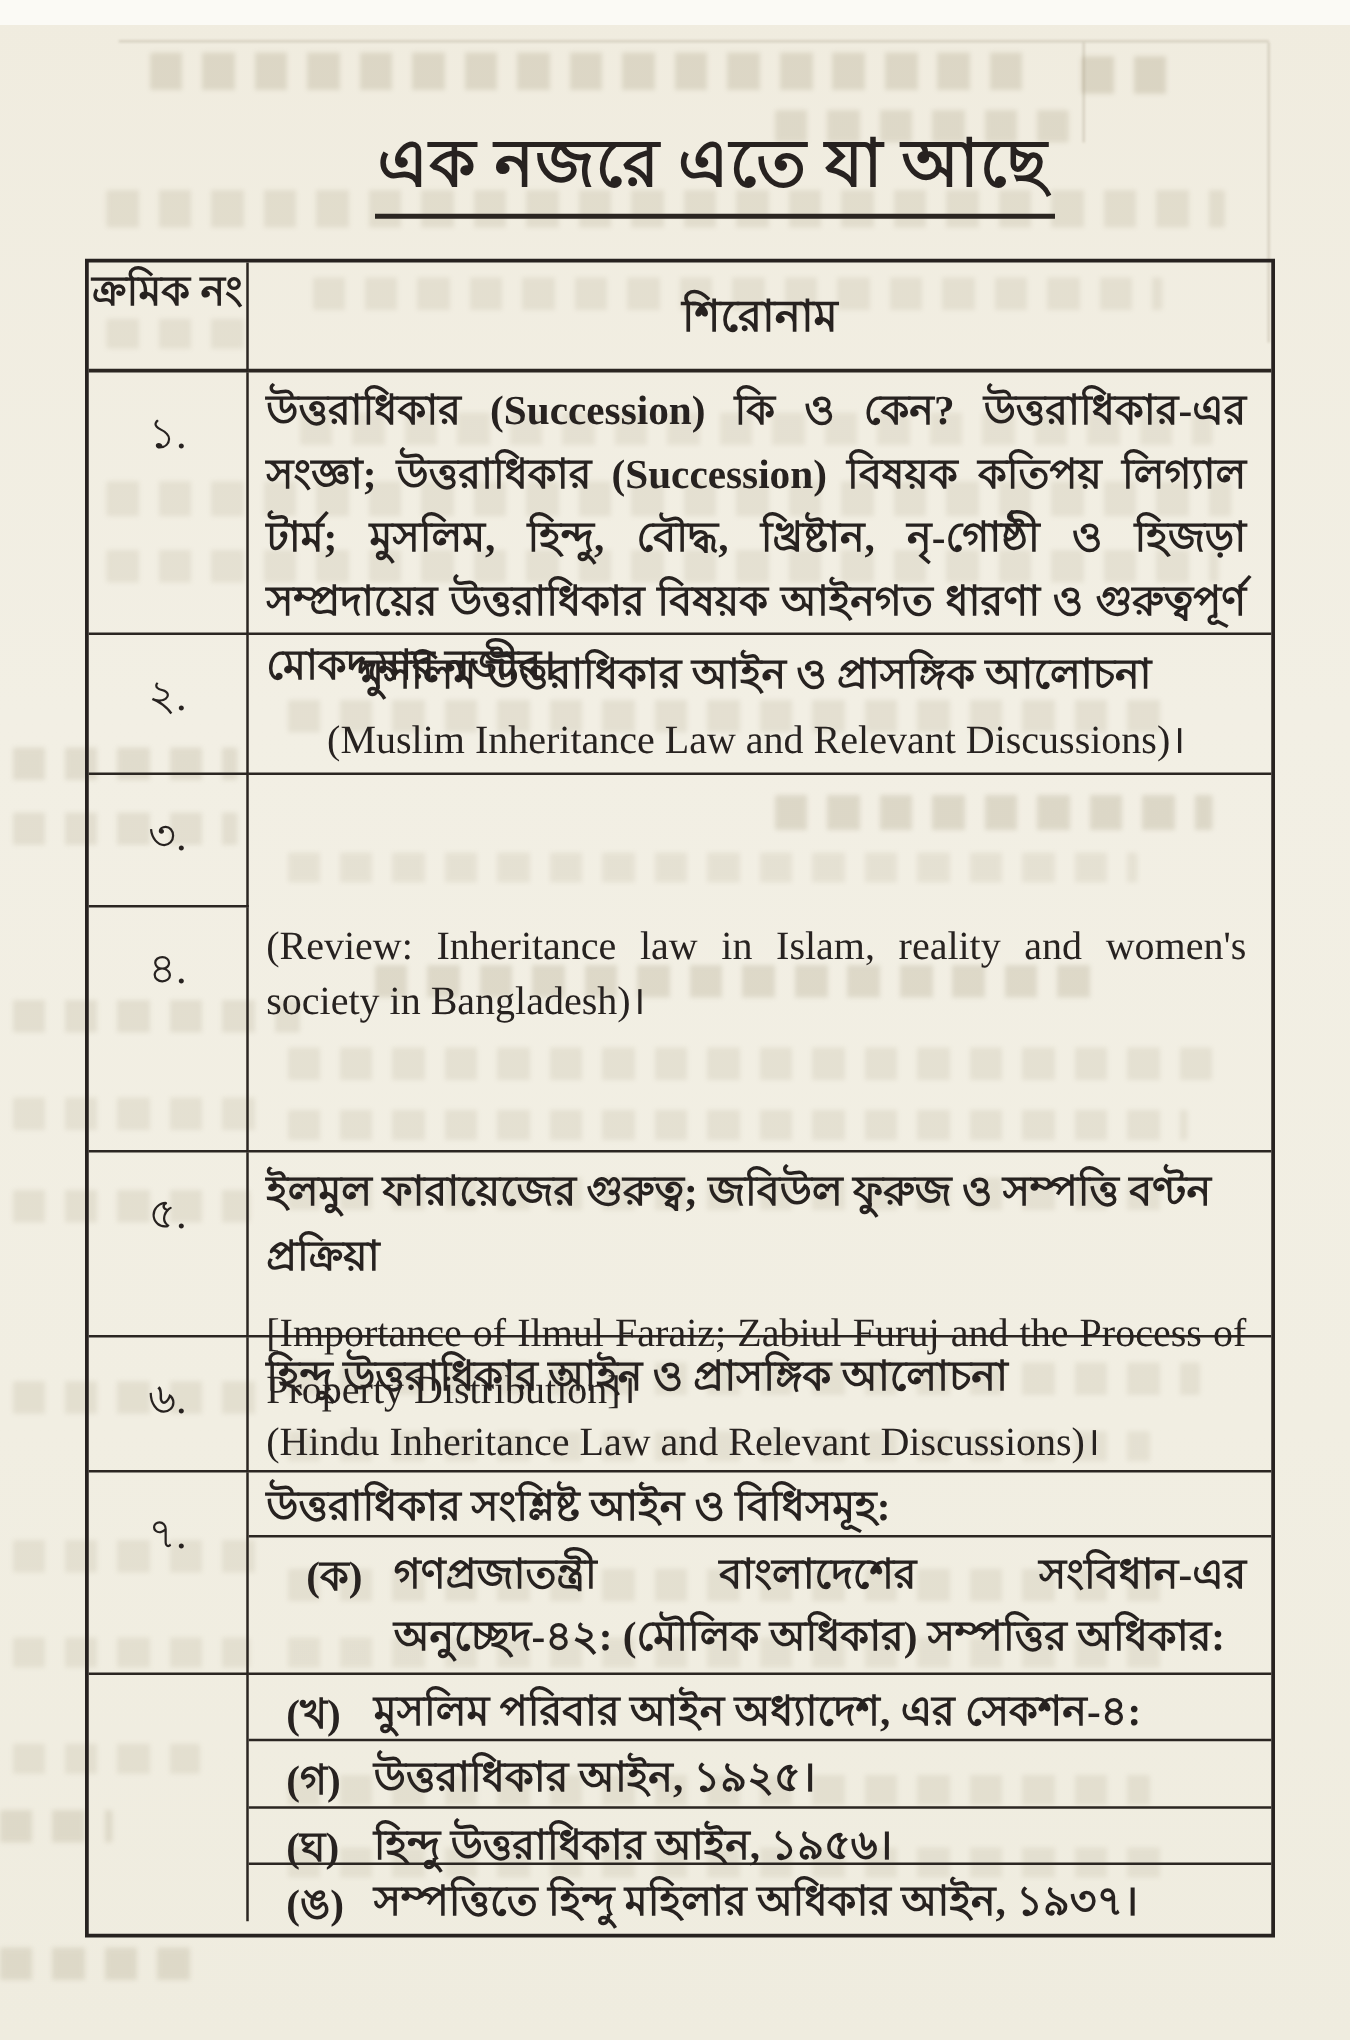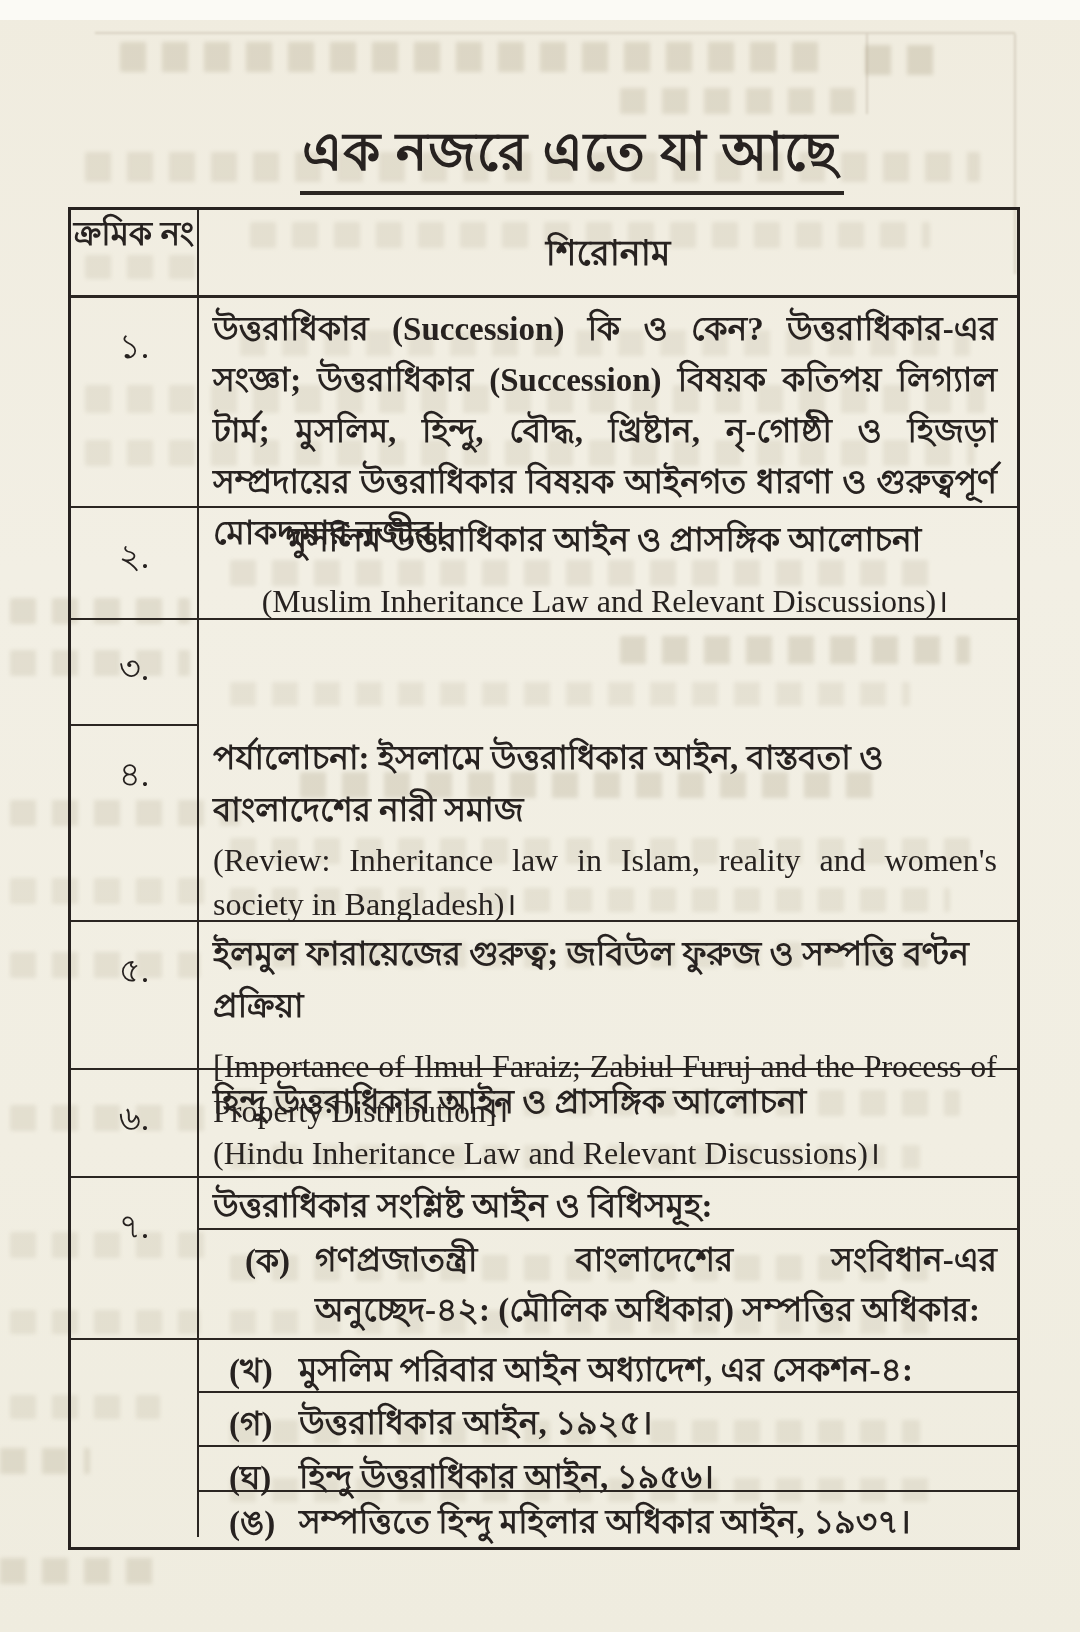--- a/index.html
+++ b/index.html
@@ -23,21 +23,20 @@
   .bt-line { position:absolute; background:rgba(130,120,92,.22); filter:blur(1px); pointer-events:none; }
 
   
   .page-title {
     position:absolute; left:300px; top:102px;
     font-size:53px; font-weight:700; line-height:1.15;
     letter-spacing:1px;
     padding:0 6px 8px 2px;
     border-bottom:4px solid #2b2622;
     white-space:nowrap;
-    margin-top:20px;
   }
 
   
   .toc-table {
     position:absolute; left:68px; top:207px;
     width:952px; height:1343px;
     box-sizing:border-box;
     border:3px solid #272220;
     display:grid;
     grid-template-columns:128px 1fr;
@@ -48,21 +47,21 @@
   .bb3 { border-bottom:3px solid #2b2622; }
   .br2 { border-right:2px solid #2b2622; }
 
   .serial-cell { text-align:center; font-size:34px; font-weight:400; padding-top:22px; }
   .header-serial { text-align:center; font-size:33px; font-weight:700; line-height:44px; padding-top:2px; }
   .header-title  { text-align:center; font-size:35px; font-weight:700; padding-top:16px; }
 
   .content-cell { padding:6px 20px 0 14px; font-size:33px; }
   .bn  { font-weight:700; line-height:52px; }
   .jst { text-align:justify; }
-  .en  { font-weight:400; font-size:32px; line-height:46px; margin-top:12px; }
+  .en  { font-weight:400; font-size:32px; line-height:46px; margin-top:2px; }
   .row1-text { line-height:51px; padding-top:0; }
 
   .sub-row { display:flex; align-items:flex-start; padding:5px 20px 0 30px; font-size:33px; }
   .sub-row.first { padding-left:46px; }
   .sub-label { flex:none; width:70px; font-weight:700; }
   .sub-text  { flex:1; font-weight:700; line-height:50px; }
 </style>
 </head>
 <body>
 
@@ -121,21 +120,20 @@
     <div class="cell br2 bb2 serial-cell" style="grid-row:3; grid-column:1;">২.</div>
     <div class="cell bb2 content-cell" style="grid-row:3; grid-column:2;text-align:center;">
       <div class="bn">মুসলিম উত্তরাধিকার আইন ও প্রাসঙ্গিক আলোচনা</div>
       <div class="en">(Muslim Inheritance Law and Relevant Discussions)।</div>
     </div>
 
     <div class="cell br2 bb2 serial-cell" style="grid-row:4; grid-column:1;">৩.</div>
 
     <div class="cell br2 bb2 serial-cell" style="grid-row:5; grid-column:1;">৪.</div>
     <div class="cell bb2 content-cell" style="grid-row:5; grid-column:2;">
-      <div class="bn">পর্যালোচনা: ইসলামে উত্তরাধিকার আইন, বাস্তবতা ও বাংলাদেশের নারী সমাজ</div>
       <div class="en jst" style="line-height:44px; margin-top:2px;">(Review: Inheritance law in Islam, reality and women's society in Bangladesh)।</div>
     </div>
 
     <div class="cell br2 bb2 serial-cell" style="grid-row:6; grid-column:1;">৫.</div>
     <div class="cell bb2 content-cell" style="grid-row:6; grid-column:2;">
       <div class="bn">ইলমুল ফারায়েজের গুরুত্ব; জবিউল ফুরুজ ও সম্পত্তি বণ্টন প্রক্রিয়া</div>
       <div class="en jst" style="line-height:45px; margin-top:12px;">[Importance of Ilmul Faraiz; Zabiul Furuj and the Process of Property Distribution]।</div>
     </div>
 
     <div class="cell br2 bb2 serial-cell" style="grid-row:7; grid-column:1;">৬.</div>

